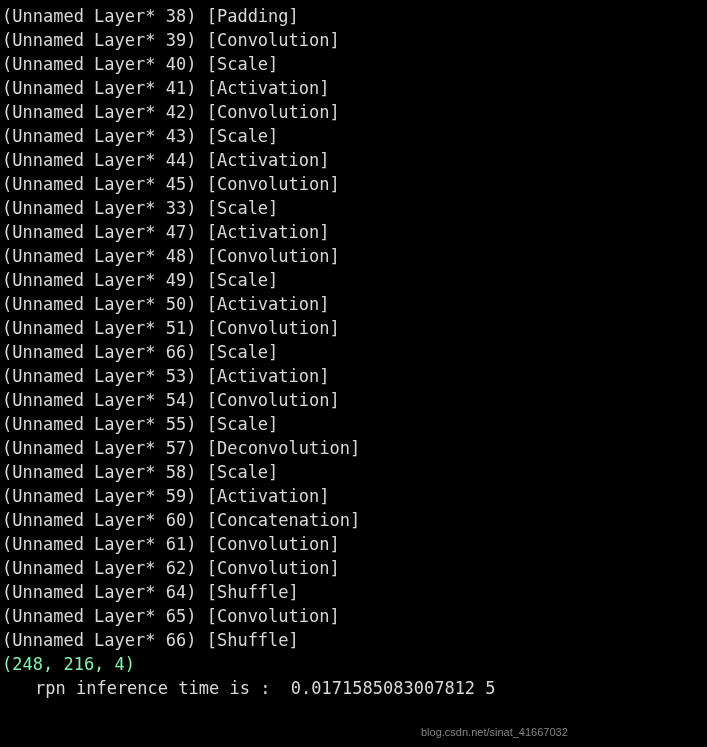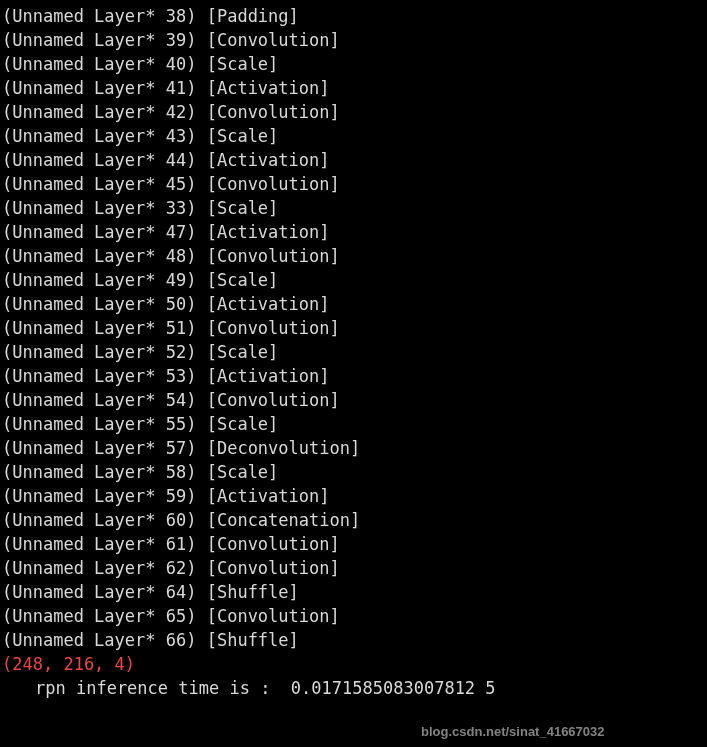--- a/index.html
+++ b/index.html
@@ -30,38 +30,37 @@
     font-family: "DejaVu Sans Mono", "Liberation Mono", monospace;
     font-size: 17px;
     line-height: 24px;
     height: 24px;
     color: #d8d8d8;
     letter-spacing: 0px;
     padding-left: 2px;
     -webkit-font-smoothing: none;
   }
   .console-line.shape {
-    color: #ef4444;
+    color: #86efac;
   }
   .console-line.timing {
     color: #d8d8d8;
     margin-left: 33px;
   }
   #watermark {
     position: absolute;
     left: 421px;
     top: 717px;
     font-family: "Liberation Sans", "DejaVu Sans", sans-serif;
-    font-size: 13px;
+    font-size: 11px;
     line-height: 22px;
     color: #8a8a8a;
     white-space: pre;
     pointer-events: none;
     opacity: 0.95;
-    font-weight: bold;
   }
   #bottom-clip {
     position: absolute;
     left: 0;
     top: 741px;
     width: 707px;
     height: 6px;
     overflow: hidden;
   }
   #bottom-clip .console-line {
@@ -82,21 +81,21 @@
     <span class="console-line">(Unnamed Layer* 42) [Convolution]</span>
     <span class="console-line">(Unnamed Layer* 43) [Scale]</span>
     <span class="console-line">(Unnamed Layer* 44) [Activation]</span>
     <span class="console-line">(Unnamed Layer* 45) [Convolution]</span>
     <span class="console-line">(Unnamed Layer* 33) [Scale]</span>
     <span class="console-line">(Unnamed Layer* 47) [Activation]</span>
     <span class="console-line">(Unnamed Layer* 48) [Convolution]</span>
     <span class="console-line">(Unnamed Layer* 49) [Scale]</span>
     <span class="console-line">(Unnamed Layer* 50) [Activation]</span>
     <span class="console-line">(Unnamed Layer* 51) [Convolution]</span>
-    <span class="console-line">(Unnamed Layer* 52) [Scale]</span>
+    <span class="console-line">(Unnamed Layer* 66) [Scale]</span>
     <span class="console-line">(Unnamed Layer* 53) [Activation]</span>
     <span class="console-line">(Unnamed Layer* 54) [Convolution]</span>
     <span class="console-line">(Unnamed Layer* 55) [Scale]</span>
     <span class="console-line">(Unnamed Layer* 57) [Deconvolution]</span>
     <span class="console-line">(Unnamed Layer* 58) [Scale]</span>
     <span class="console-line">(Unnamed Layer* 59) [Activation]</span>
     <span class="console-line">(Unnamed Layer* 60) [Concatenation]</span>
     <span class="console-line">(Unnamed Layer* 61) [Convolution]</span>
     <span class="console-line">(Unnamed Layer* 62) [Convolution]</span>
     <span class="console-line">(Unnamed Layer* 64) [Shuffle]</span>

